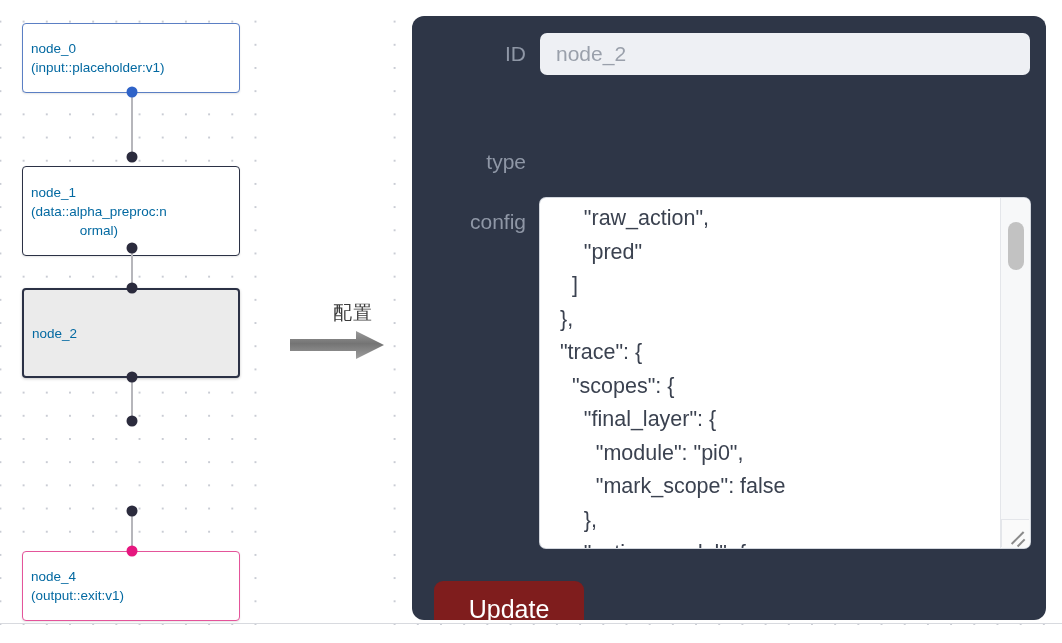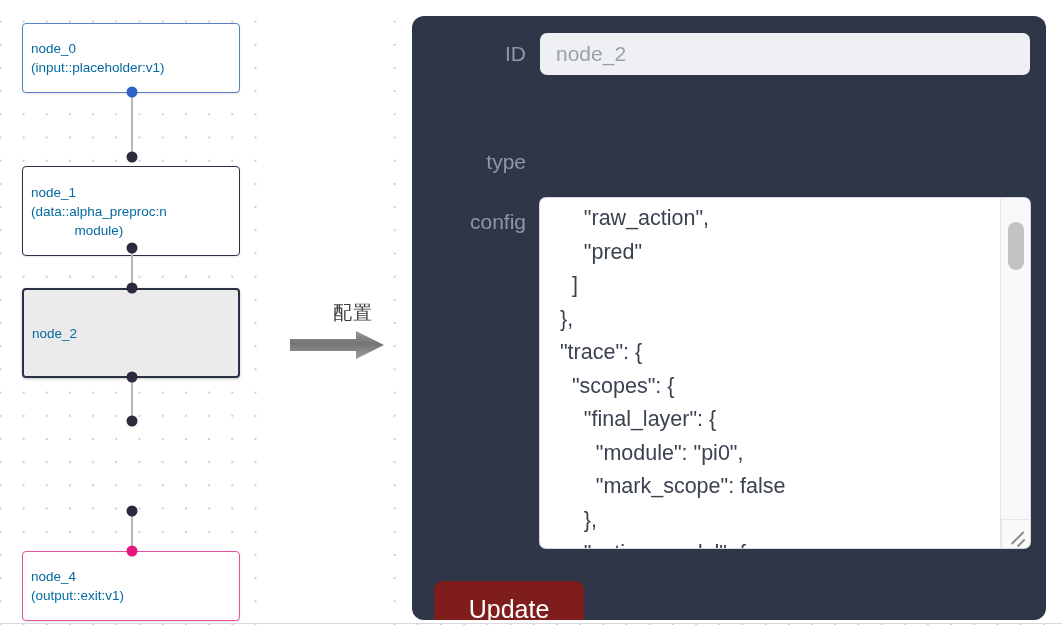--- a/index.html
+++ b/index.html
@@ -258,21 +258,21 @@
 
     <div class="node is-input" style="left:22px; top:23px; width:218px; height:70px;">
       <span class="nl">node_0</span>
       <span class="nl">(input::placeholder:v1)</span>
     </div>
     <div class="handle h-blue" style="left:132px; top:92px;"></div>
 
     <div class="node" style="left:22px; top:158px; width:218px; height:90px;margin-top:8px;">
       <span class="nl">node_1</span>
       <span class="nl">(data::alpha_preproc:n
-module)</span>
+ormal)</span>
     </div>
     <div class="handle" style="left:132px; top:157px;"></div>
     <div class="handle" style="left:132px; top:248px;"></div>
 
     <div class="node is-selected" style="left:22px; top:288px; width:218px; height:90px;">
       <span class="nl">node_2</span>
     </div>
     <div class="handle" style="left:132px; top:288px;"></div>
     <div class="handle" style="left:132px; top:377px;"></div>
 

